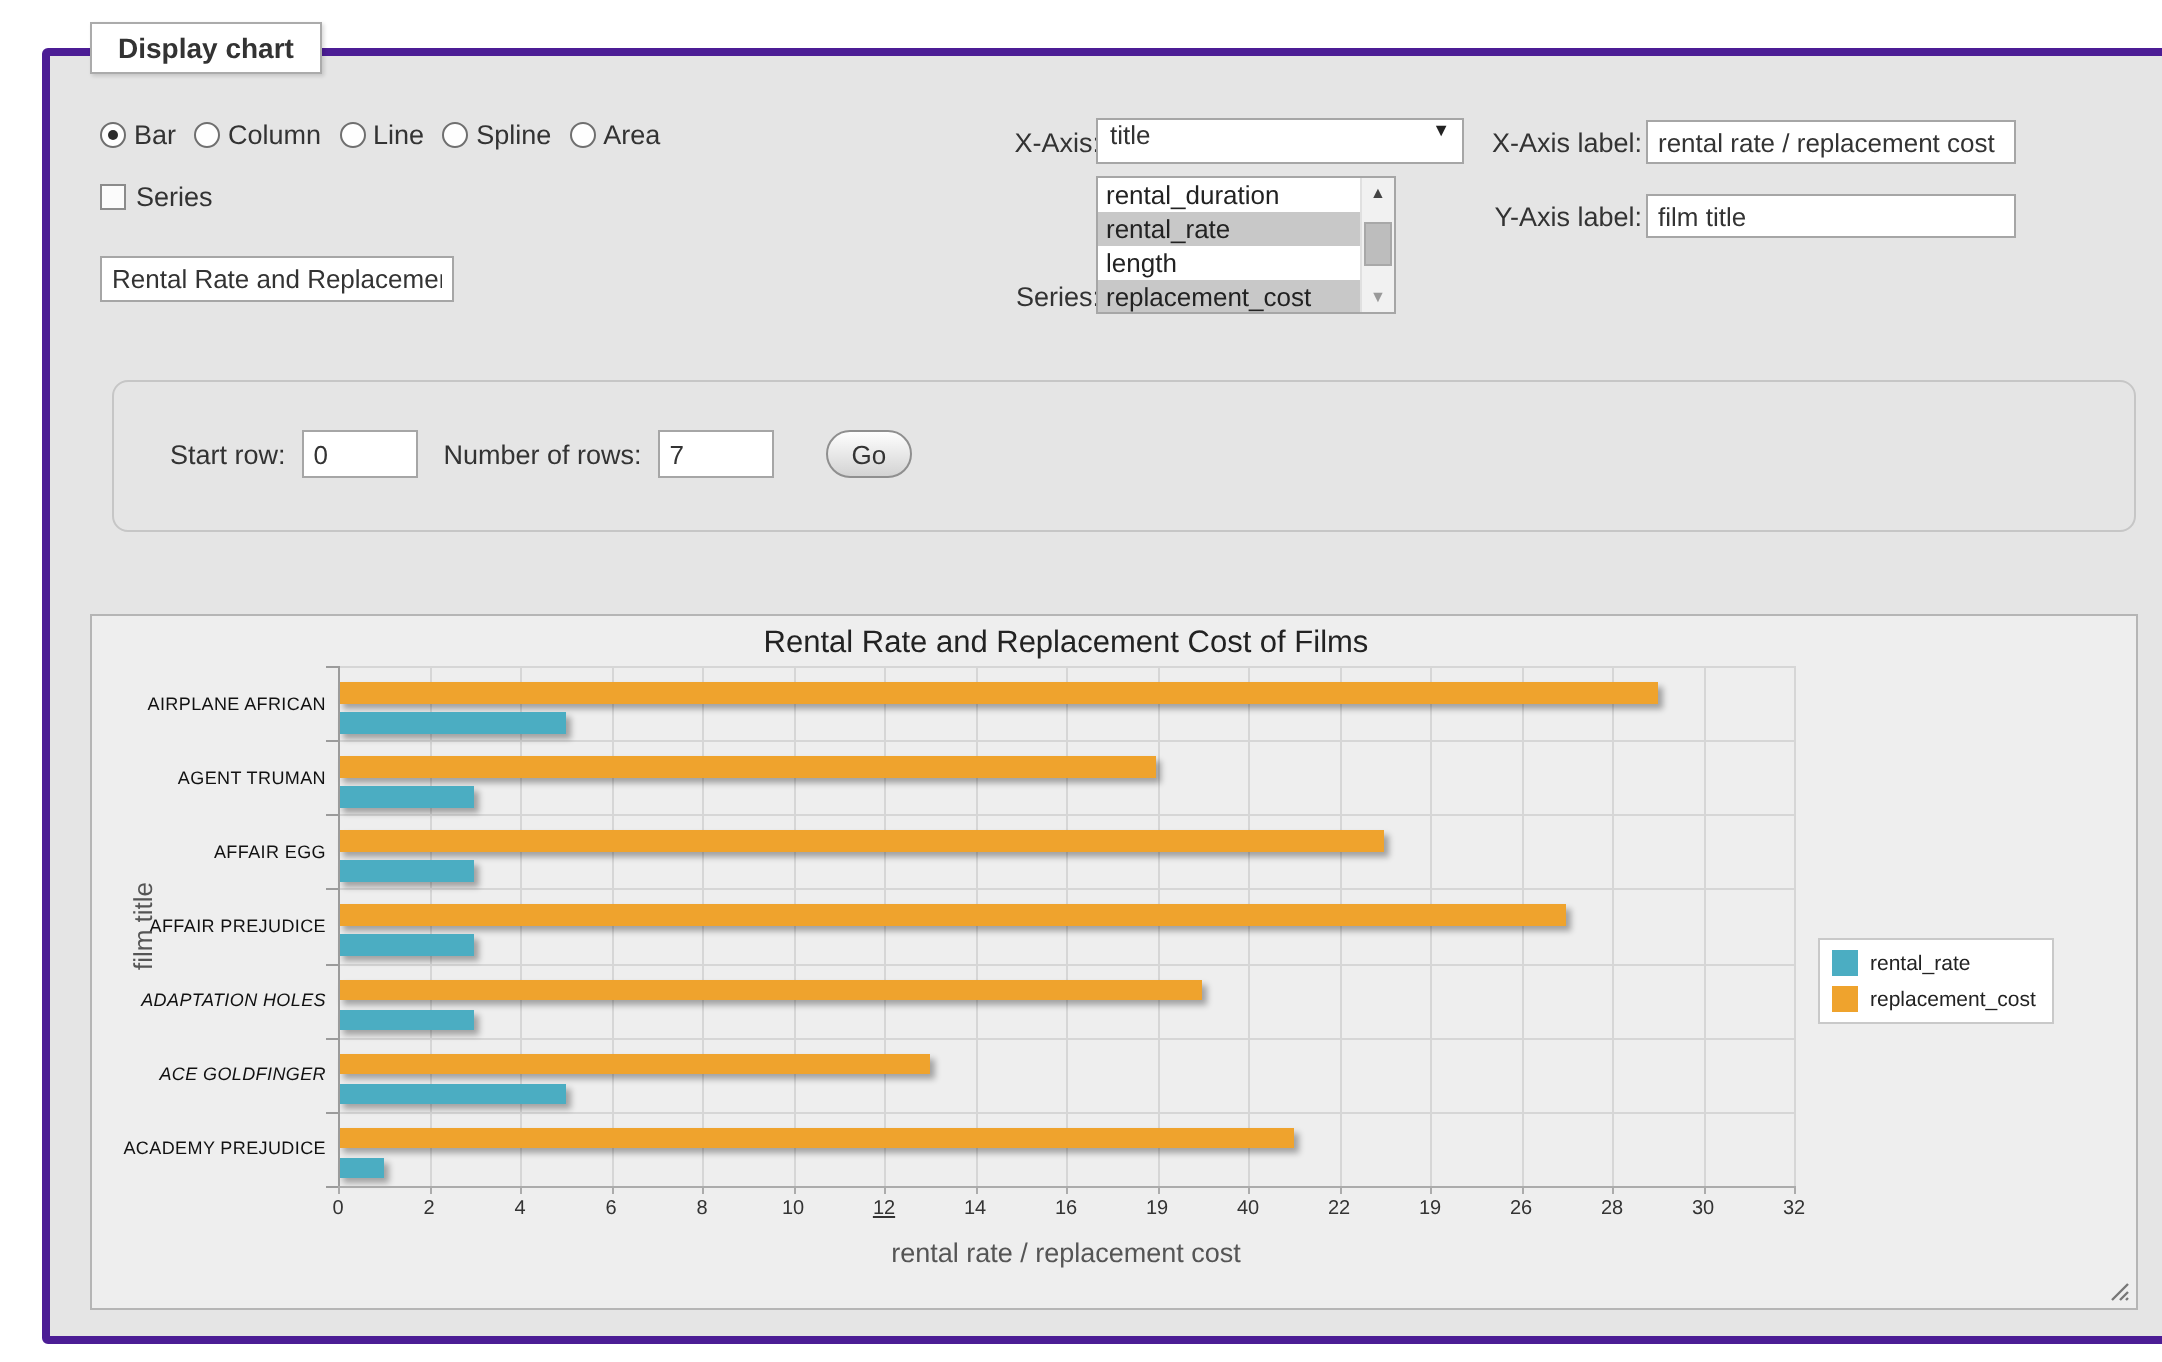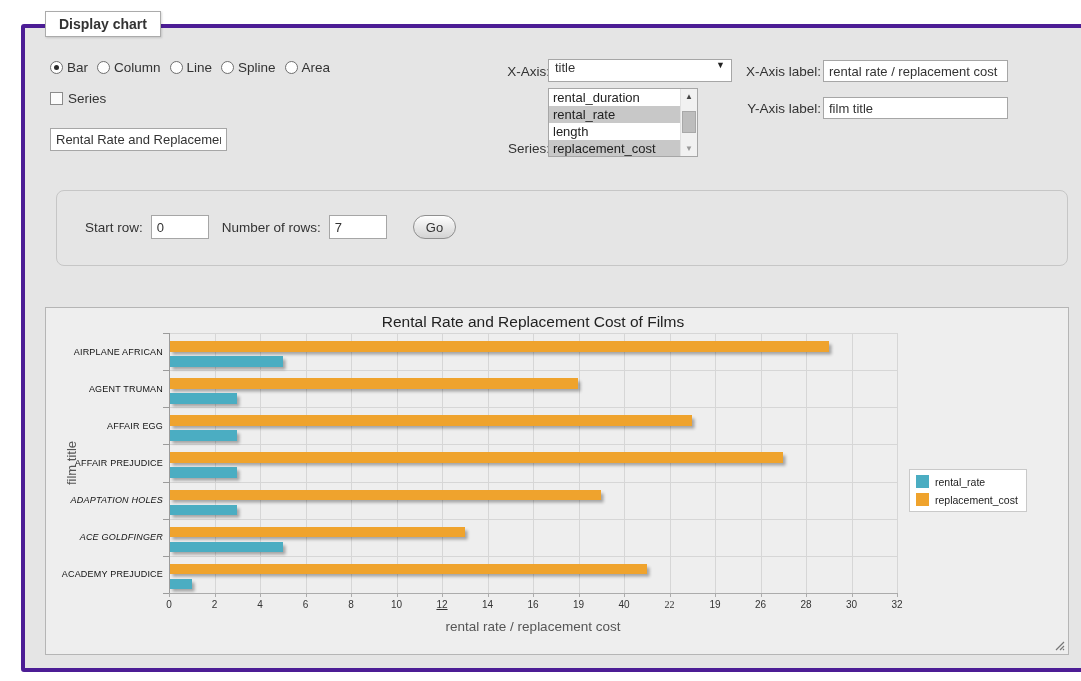--- a/index.html
+++ b/index.html
@@ -198,21 +198,21 @@
           <div class="xtick" style="left: 487px; top: 285px;"></div>
           <div class="xticklabel" style="left: 472px; top: 291px;">16</div>
           <div class="gv" style="left: 532.5px; top: 25px; height: 260px;"></div>
           <div class="xtick" style="left: 532.5px; top: 285px;"></div>
           <div class="xticklabel" style="left: 517.5px; top: 291px;">19</div>
           <div class="gv" style="left: 578px; top: 25px; height: 260px;"></div>
           <div class="xtick" style="left: 578px; top: 285px;"></div>
           <div class="xticklabel" style="left: 563px; top: 291px;">40</div>
           <div class="gv" style="left: 623.5px; top: 25px; height: 260px;"></div>
           <div class="xtick" style="left: 623.5px; top: 285px;"></div>
-          <div class="xticklabel" style="left: 608.5px; top: 291px; font-family: Liberation Serif, serif;">22</div>
+          <div class="xticklabel" style="left: 608.5px; top: 291px;">22</div>
           <div class="gv" style="left: 669px; top: 25px; height: 260px;"></div>
           <div class="xtick" style="left: 669px; top: 285px;"></div>
           <div class="xticklabel" style="left: 654px; top: 291px;">19</div>
           <div class="gv" style="left: 714.5px; top: 25px; height: 260px;"></div>
           <div class="xtick" style="left: 714.5px; top: 285px;"></div>
           <div class="xticklabel" style="left: 699.5px; top: 291px;">26</div>
           <div class="gv" style="left: 760px; top: 25px; height: 260px;"></div>
           <div class="xtick" style="left: 760px; top: 285px;"></div>
           <div class="xticklabel" style="left: 745px; top: 291px;">28</div>
           <div class="gv" style="left: 805.5px; top: 25px; height: 260px;"></div>

